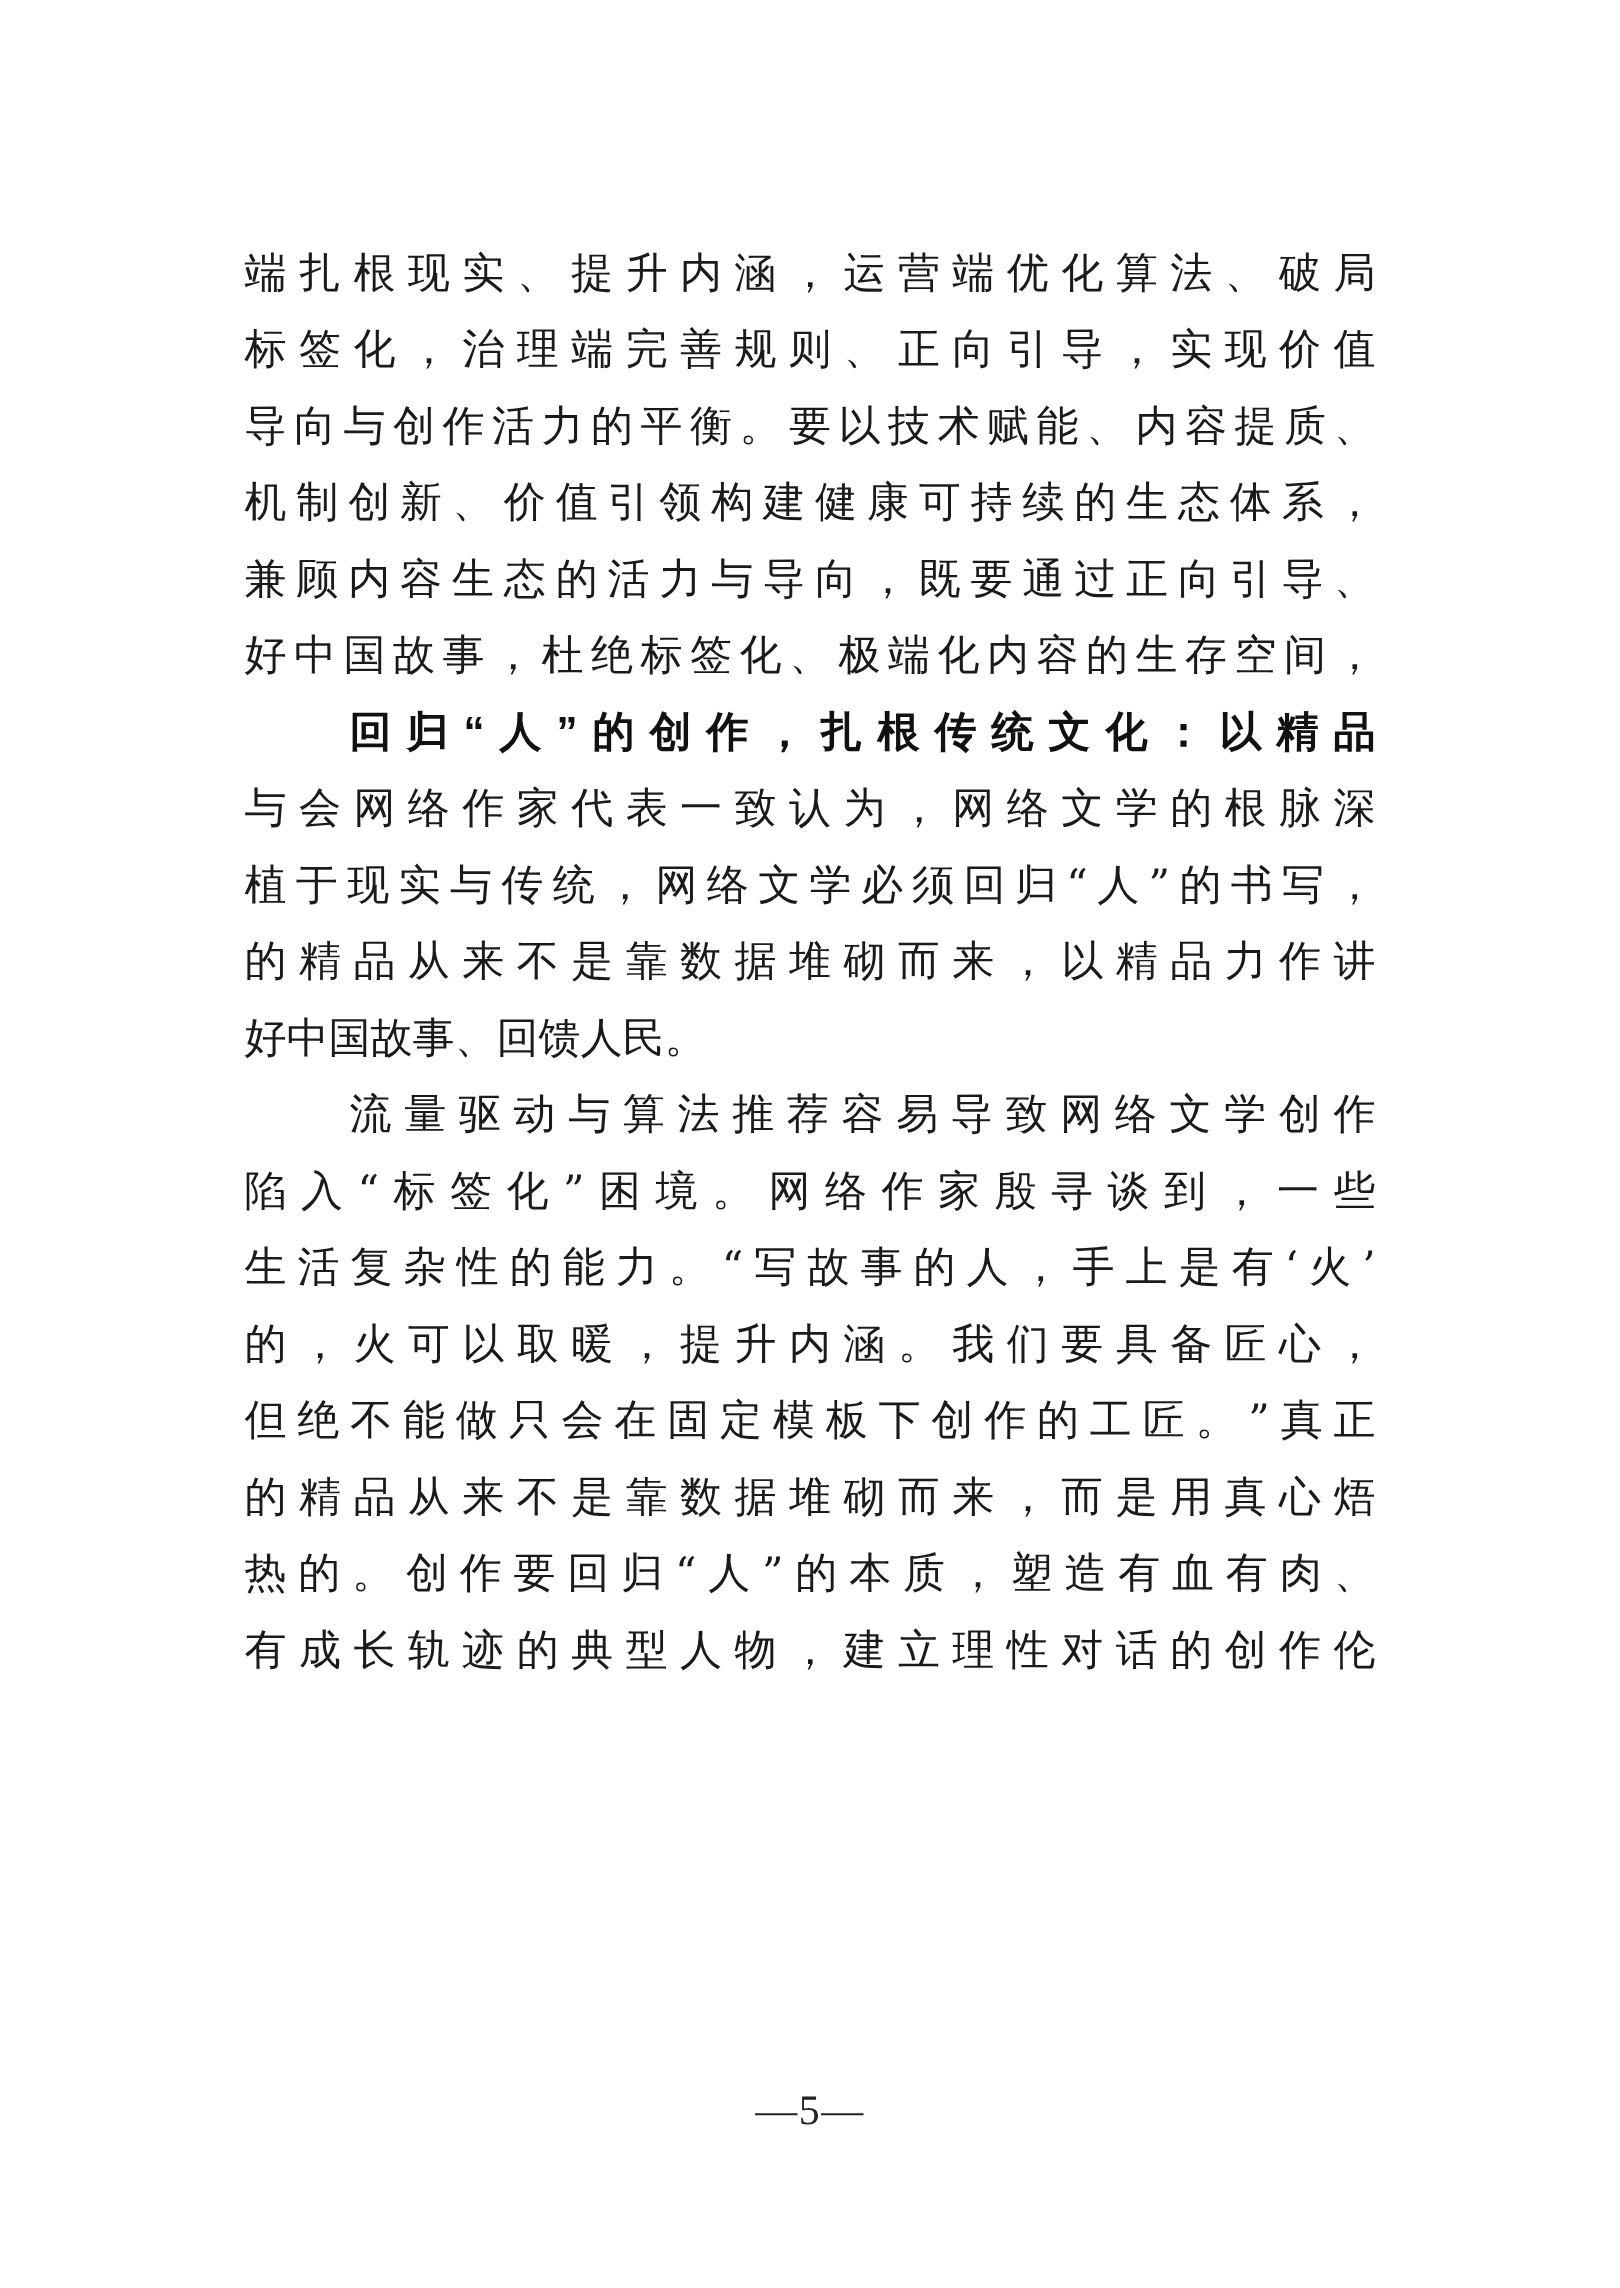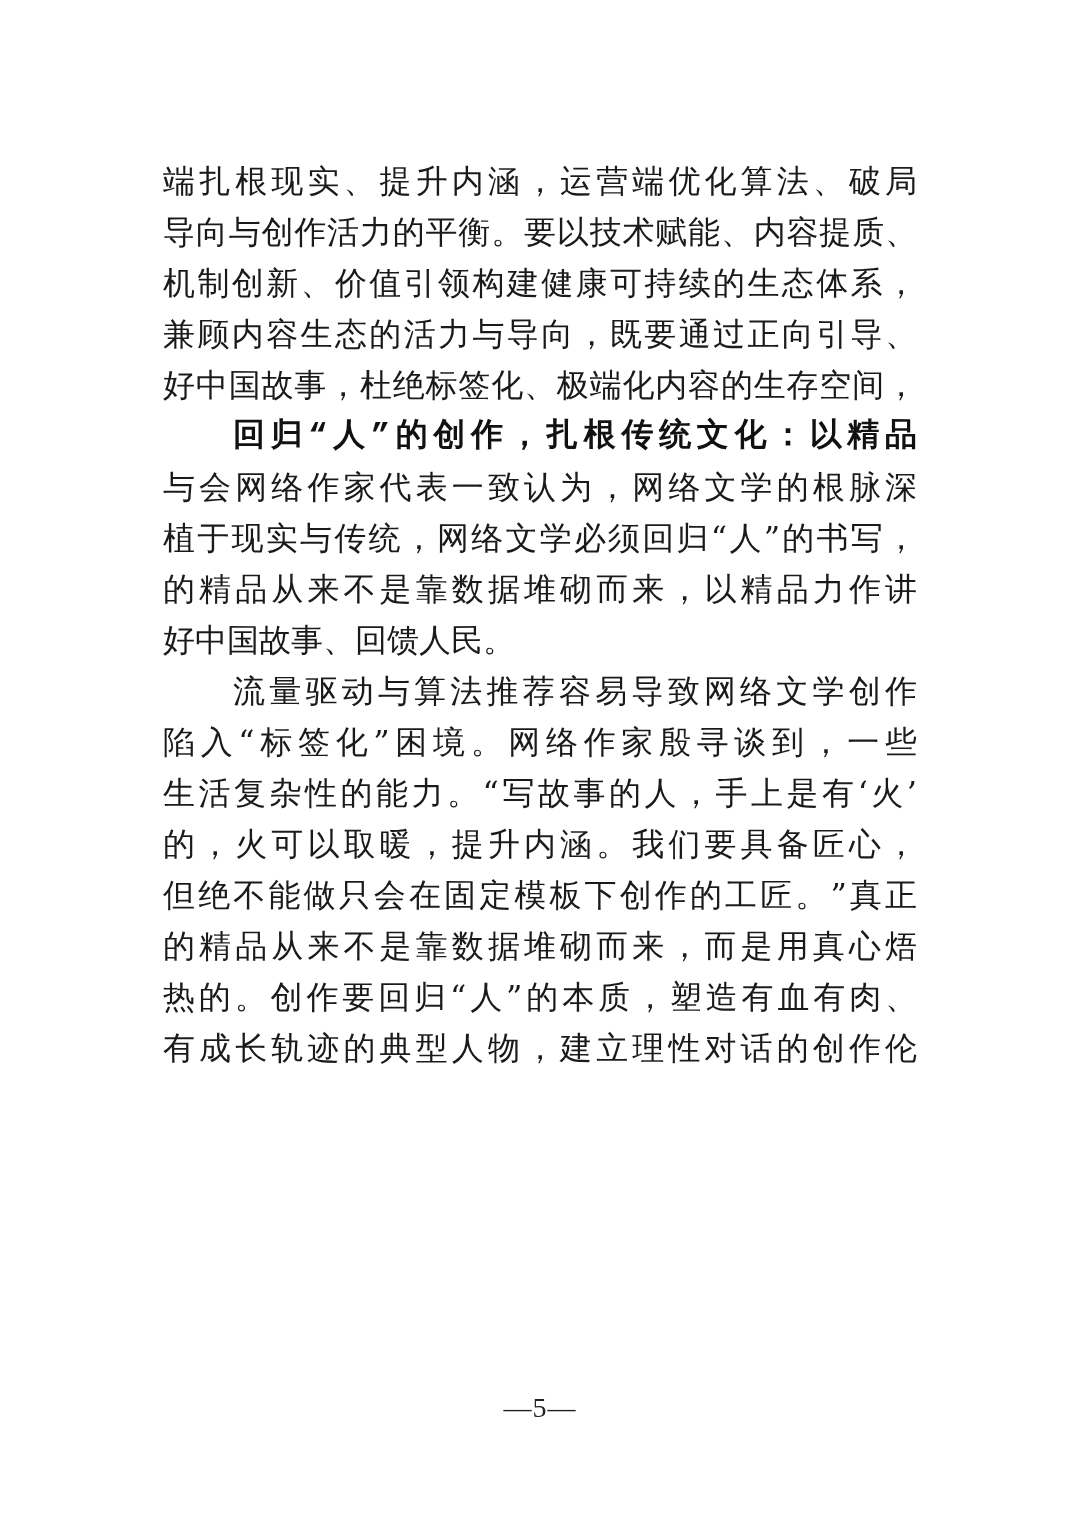--- a/index.html
+++ b/index.html
@@ -17,31 +17,31 @@
     }
     .page {
       position: absolute;
       left: 163px;
       top: 156px;
       width: 754px;
     }
     .line {
       height: 51px;
       line-height: 51px;
-      font-size: 32px;
+      font-size: 28px;
       white-space: nowrap;
       text-align: justify;
       text-align-last: justify;
       letter-spacing: 0px;
     }
     .line.last {
       text-align-last: left;
     }
     .heading {
-      font-family: Liberation Mono, monospace;
+      font-family: Liberation Sans, sans-serif;
       font-weight: bold;
       color: #111111;
     }
     .indent {
       padding-left: 70px;
     }
     .page-number {
       position: absolute;
       top: 1392px;
       left: 0;
@@ -53,20 +53,21 @@
       letter-spacing: 1px;
     }
   </style>
 </head>
 <body>
 
 <div class="page">
 
   <div>
     <div class="line">端扎根现实、提升内涵，运营端优化算法、破局</div>
+    <div class="line">标签化，治理端完善规则、正向引导，实现价值</div>
     <div class="line">导向与创作活力的平衡。要以技术赋能、内容提质、</div>
     <div class="line">机制创新、价值引领构建健康可持续的生态体系，</div>
     <div class="line">兼顾内容生态的活力与导向，既要通过正向引导、</div>
     <div class="line">好中国故事，杜绝标签化、极端化内容的生存空间，</div>
   </div>
 
   <div>
     <div class="line heading indent">回归“人”的创作，扎根传统文化：以精品</div>
   </div>
 

